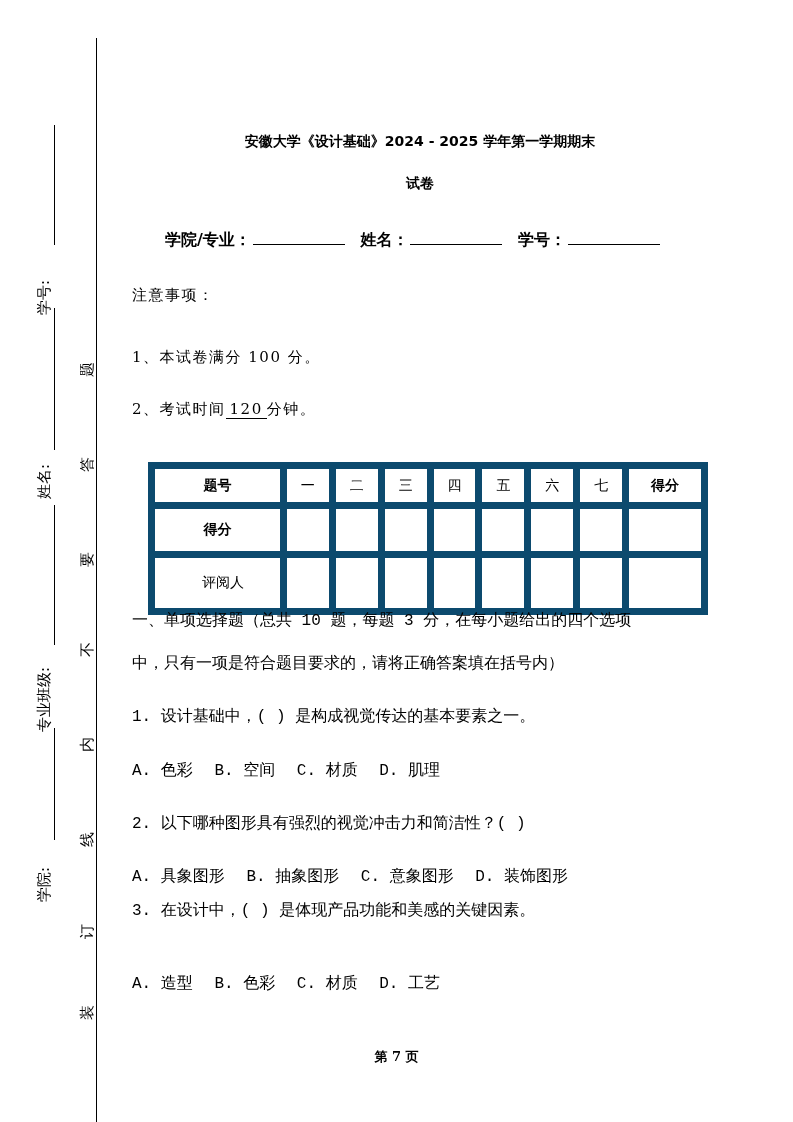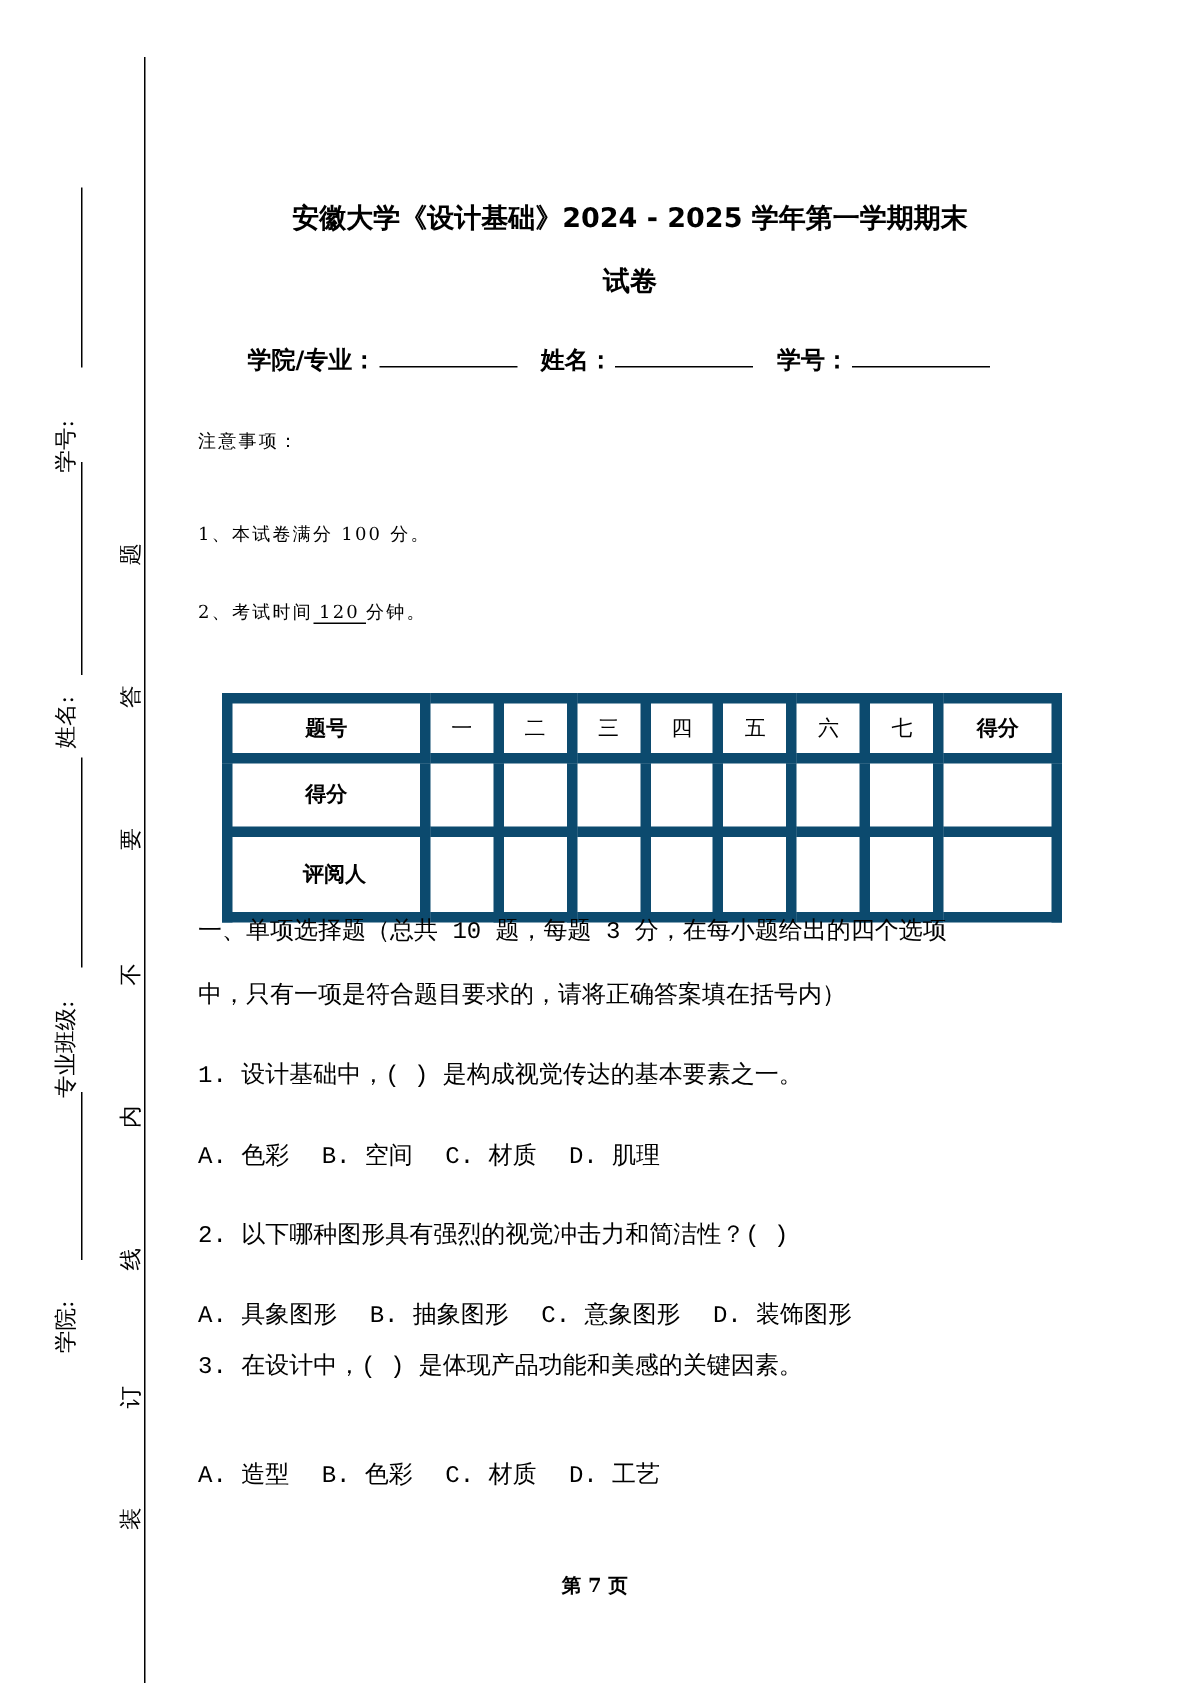--- a/index.html
+++ b/index.html
@@ -2,33 +2,33 @@
 <html><head>
 <meta charset="utf-8">
 <style>
   html, body { margin:0; padding:0; background:#fff; }
   body { width:793px; height:1122px; position:relative; overflow:hidden; color:#000;
          font-family:"DejaVu Serif","Liberation Serif",serif; }
   .vline { position:absolute; background:#000; width:1px; }
   .rot { position:absolute; transform:rotate(-90deg); transform-origin:center center; white-space:nowrap;
          font-family:"DejaVu Serif",serif; font-size:15px; }
   .title { position:absolute; left:120px; width:600px; text-align:center; font-family:"DejaVu Sans",sans-serif;
-           font-weight:bold; font-size:18px; }
+           font-weight:bold; font-size:14px; }
   .info { position:absolute; top:230px; left:165px; font-family:"DejaVu Sans",sans-serif; font-weight:bold; font-size:16px; white-space:nowrap; }
   .info .blank { display:inline-block; width:92px; border-bottom:1px solid #000; height:14px; margin:0 10px 0 2px; vertical-align:baseline; }
-  .line { position:absolute; left:132px; font-size:12px; white-space:nowrap; letter-spacing:1.5px; }
+  .line { position:absolute; left:132px; font-size:15px; white-space:nowrap; letter-spacing:1.5px; }
   .q { position:absolute; left:132px; font-size:16px; white-space:nowrap; font-family:Liberation Mono, monospace; }
   .q .opt { margin-right:12px; }
   .u { border-bottom:1px solid #000; padding:0 4px; }
   table.score { position:absolute; left:148px; top:462px; width:560px; border-collapse:collapse;
                 font-family:"DejaVu Sans",sans-serif; font-size:14px; }
   table.score td { border:7px solid #0c4a6e; text-align:center; }
   table.score tr.h td { height:31px; }
   table.score tr.r1 td { height:40px; font-weight:bold; }
-  table.score tr.r2 td { height:48px; font-weight:bold;padding-left:12px; }
+  table.score tr.r2 td { height:48px; font-weight:normal;padding-left:12px; }
   table.score tr.h td:first-child, table.score tr.h td:last-child { font-weight:bold; }
   .footer { position:absolute; top:1048px; left:0; width:793px; text-align:center; font-size:13px; font-weight:bold; font-family:"DejaVu Serif",serif; }
 </style>
 </head>
 <body>
 
 <div>
   <div class="vline" style="left:96px;top:38px;height:1084px;"></div>
 
   <div class="vline" style="left:54px;top:125px;height:120px;"></div>

